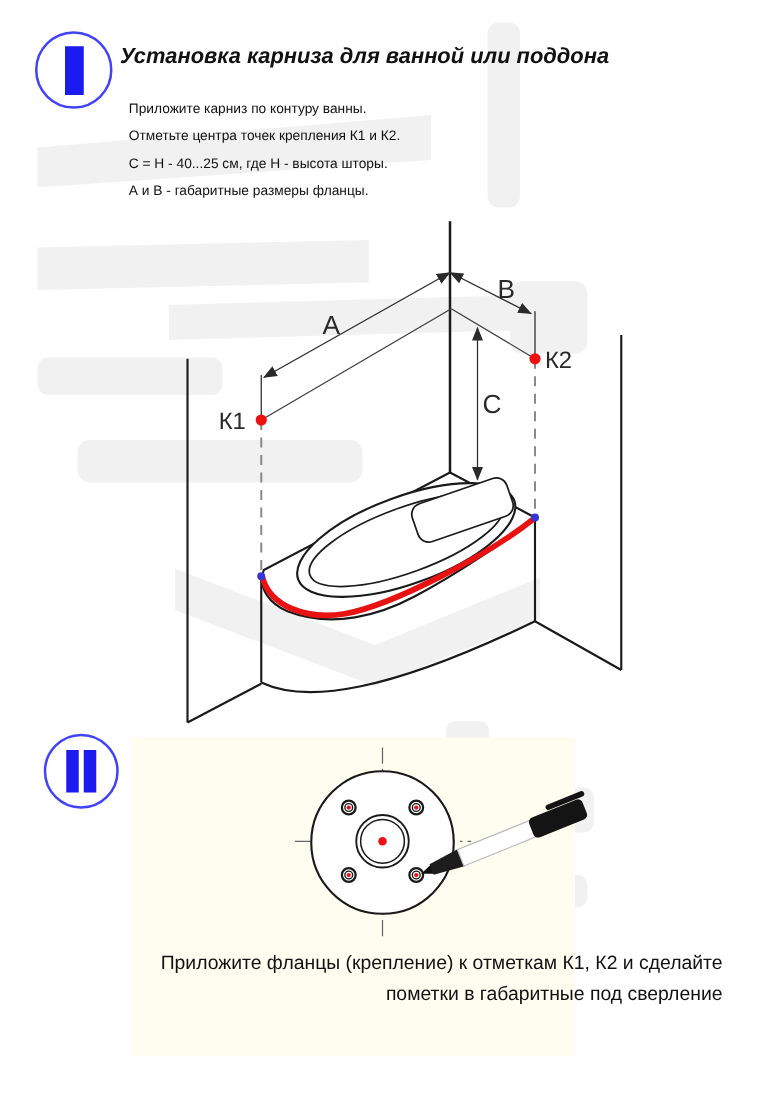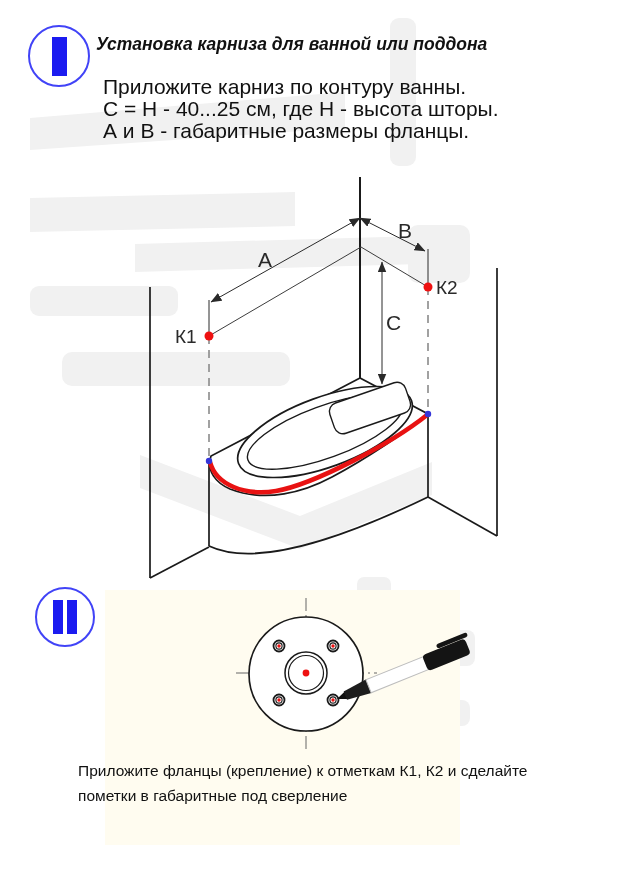--- a/index.html
+++ b/index.html
@@ -17,23 +17,23 @@
          background:#fff;z-index:3;}
   .badge1{left:28px;top:25px;width:58px;height:58px;}
   .badge2{left:35px;top:587px;width:56px;height:56px;}
   .rbar{background:#1b1bf0;}
   .badge1 .rbar{width:15px;height:39px;}
   .badge2 .rbar{width:10px;height:34px;}
   
   .title{position:absolute;left:96px;top:34px;width:500px;
          font-size:17.5px;font-weight:bold;z-index:3;font-style:italic;}
   .instructions{position:absolute;left:103px;top:76px;width:480px;
-         font-size:21px;line-height:22px;z-index:3;}
+         font-size:11px;line-height:22px;z-index:3;}
   .caption{position:absolute;left:78px;top:758px;width:500px;
-         font-size:15.5px;line-height:25px;z-index:3;}
+         font-size:15.5px;line-height:25px;z-index:3;text-align:right;}
   svg{position:absolute;z-index:2;}
   #diagram1{left:0;top:170px;}
   #diagram2{left:0;top:560px;}
   text{font-family:"Liberation Sans", sans-serif;}
 </style>
 </head>
 <body>
 
 <svg id="watermark" class="layer" width="620" height="877" viewBox="0 0 620 877">
   <g fill="#f1f1f1">
@@ -55,20 +55,21 @@
 </svg>
 
 <div class="cream"></div>
 
 <div class="badge badge1" aria-label="I">
   <div class="rbar"></div>
 </div>
 <div class="title">Установка карниза для ванной или поддона</div>
 <div class="instructions">
   <div>Приложите карниз по контуру ванны.</div>
+  <div>Отметьте центра точек крепления К1 и К2.</div>
   <div>С = Н - 40...25 см, где Н - высота шторы.</div>
   <div>А и В - габаритные размеры фланцы.</div>
 </div>
 
 <svg id="diagram1" width="620" height="430" viewBox="0 0 620 430">
   <defs>
     <marker id="arr" viewBox="0 0 10 8" refX="9.5" refY="4" markerWidth="11" markerHeight="9" orient="auto-start-reverse">
       <path d="M0,0 L10,4 L0,8 z" fill="#2a2a2a"></path>
     </marker>
   </defs>

